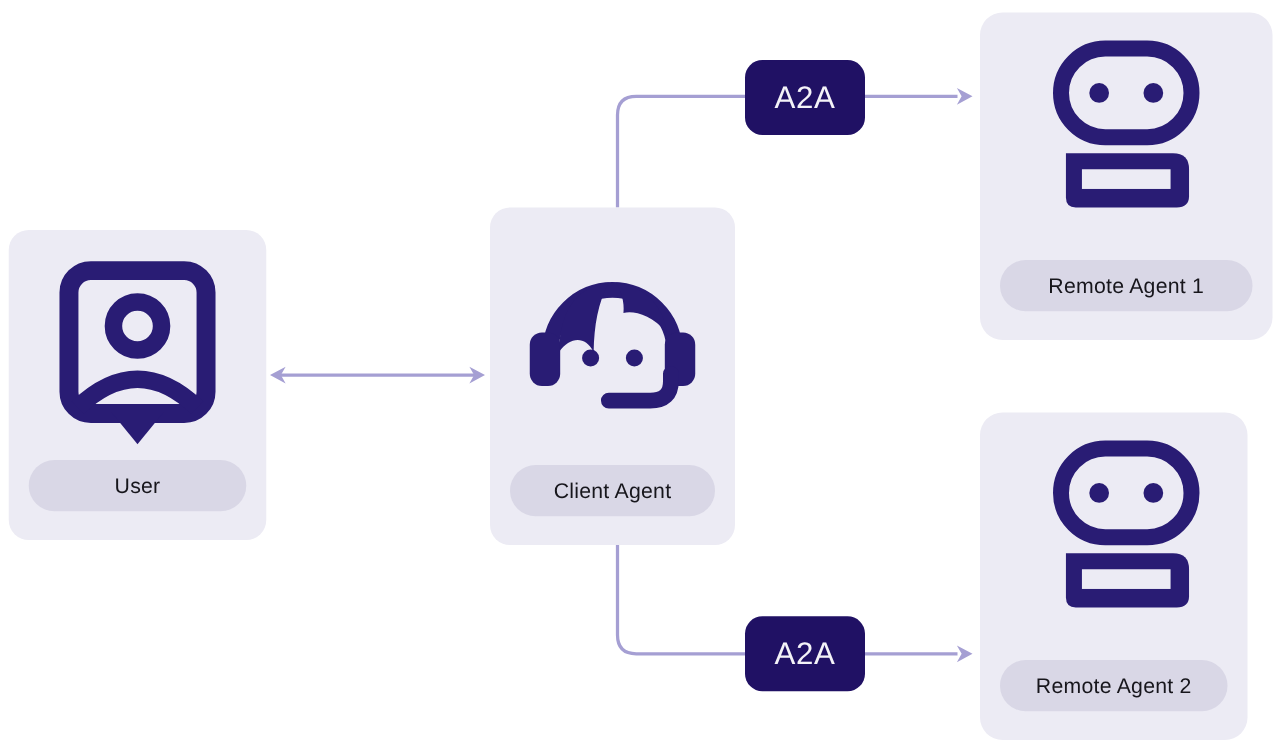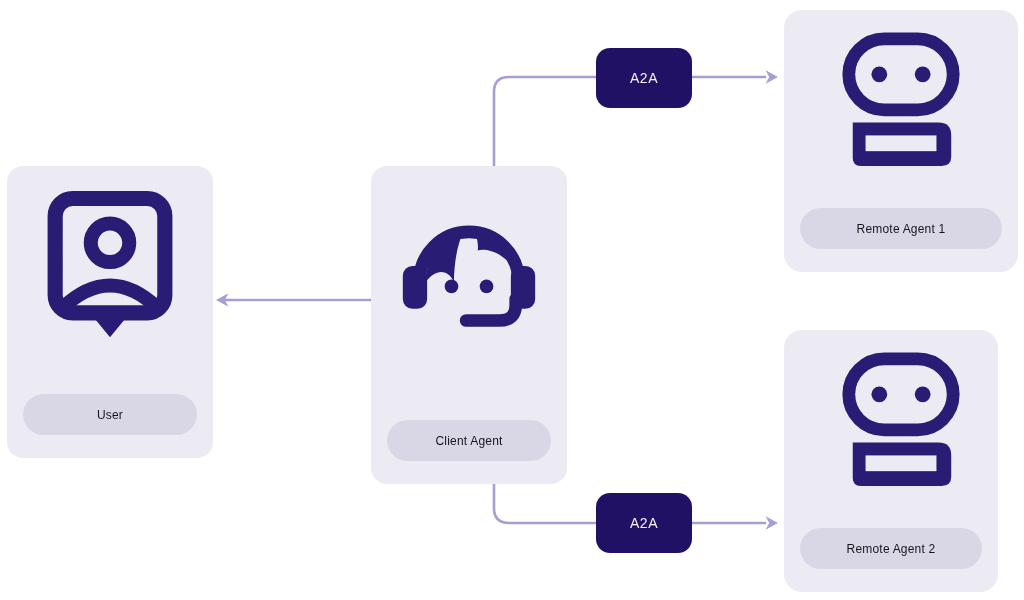--- a/index.html
+++ b/index.html
@@ -7,35 +7,35 @@
     --badge-bg:#201164; --badge-text:#F4F3F8; --line:#A59FD3; --label-text:#17161C;
   }
   *{box-sizing:border-box;margin:0;padding:0;}
   html,body{width:1024px;height:600px;overflow:hidden;background:var(--page-bg);
     font-family:"Liberation Sans","DejaVu Sans",sans-serif;}
   .canvas{position:relative;width:1024px;height:600px;background:var(--page-bg);}
   .wires{position:absolute;left:0;top:0;width:1024px;height:600px;z-index:1;}
   .wire{fill:none;stroke:var(--line);stroke-width:2.6px;}
   .arrowhead{fill:var(--line);stroke:none;}
   .card{position:absolute;background:var(--card-bg);border-radius:16px;z-index:2;}
-  #card-user{left:7px;top:166px;width:206px;height:292px;}
-  #card-client{left:371px;top:166px;width:196px;height:318px;text-decoration:underline;}
+  #card-user{left:7px;top:184px;width:206px;height:248px;}
+  #card-client{left:392px;top:166px;width:196px;height:270px;text-decoration:underline;}
   #card-remote1{left:784px;top:10px;width:234px;height:262px;border-radius:18px;}
   #card-remote2{left:784px;top:330px;width:214px;height:262px;border-radius:18px;}
   .node-icon{position:absolute;display:block;}
   #card-user .node-icon{left:33px;top:22px;width:140px;}
   #card-client .node-icon{left:25px;top:26px;width:146px;}
   .robot-icon{left:52px;top:22px;width:130px;}
   .pill{position:absolute;left:16px;right:16px;bottom:23px;height:41px;
     background:var(--pill-bg);border-radius:21px;display:flex;align-items:center;
     justify-content:center;}
-  .pill span{font-size:12px;font-weight:500;color:var(--label-text);letter-spacing:.2px;}
+  .pill span{font-size:17px;font-weight:500;color:var(--label-text);letter-spacing:.2px;}
   .badge{position:absolute;width:96px;height:60px;background:var(--badge-bg);
     border-radius:14px;z-index:3;display:flex;align-items:center;justify-content:center;
-    color:var(--badge-text);font-size:14px;font-weight:500;letter-spacing:.5px;}
+    color:var(--badge-text);font-size:25px;font-weight:500;letter-spacing:.5px;}
   #badge-top{left:596px;top:48px;}
   #badge-bottom{left:596px;top:493px;}
   .stroke-ink{fill:none;stroke:var(--ink);}
   .fill-ink{fill:var(--ink);stroke:none;}
   .fill-bg{fill:var(--card-bg);stroke:none;}
 </style>
 </head>
 <body>
 
 <div class="canvas">

